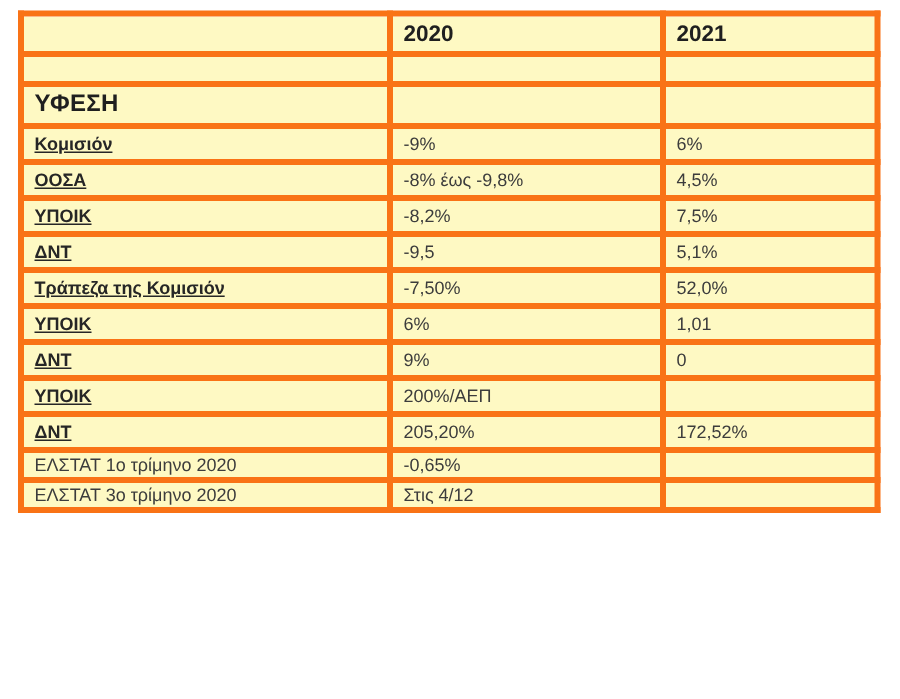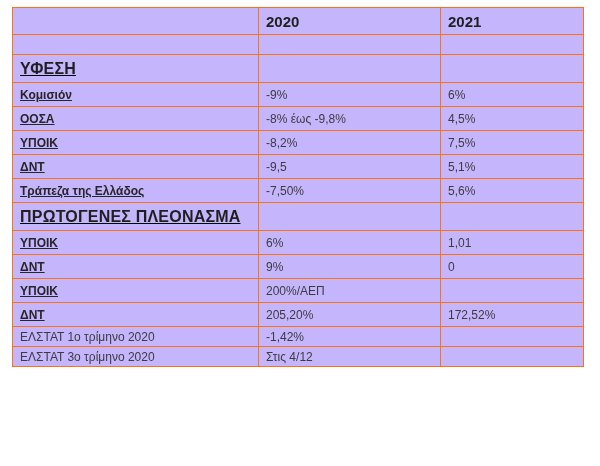--- a/index.html
+++ b/index.html
@@ -22,39 +22,39 @@
     width: 571px;
     border-collapse: collapse;
     table-layout: fixed;
     background: #ffffff;
   }
   table.doc-table col.c1 { width: 246px; }
   table.doc-table col.c2 { width: 182px; }
   table.doc-table col.c3 { width: 143px; }
   table.doc-table th,
   table.doc-table td {
-    border: 1px solid #f97316;
+    border: 4px solid #f97316;
     padding: 0 4px 0 7px;
     vertical-align: middle;
     overflow: hidden;
     white-space: nowrap;
-    background: #c4b5fd;
+    background: #fef9c3;
   }
   
   tr.row-header { height: 27px; }
   tr.row-header th {
     text-align: left;
     font-size: 15px;
     font-weight: bold;
     color: #1f1f1f;
   }
   
   tr.row-spacer { height: 20px; }
   
-  tr.row-section { height: 28px; text-decoration: underline; }
+  tr.row-section { height: 28px; }
   tr.row-section td.cell-label {
     font-size: 16px;
     font-weight: bold;
     color: #1f1f1f;
     letter-spacing: 0.2px;
   }
   
   tr.row-data { height: 24px; }
   tr.row-data td.cell-label {
     font-size: 12px;
@@ -118,28 +118,23 @@
           <td class="cell-label">ΥΠΟΙΚ</td>
           <td class="cell-value">-8,2%</td>
           <td class="cell-value">7,5%</td>
         </tr>
         <tr class="row-data">
           <td class="cell-label">ΔΝΤ</td>
           <td class="cell-value">-9,5</td>
           <td class="cell-value">5,1%</td>
         </tr>
         <tr class="row-data">
-          <td class="cell-label">Τράπεζα της Ελλάδος</td>
+          <td class="cell-label">Τράπεζα της Κομισιόν</td>
           <td class="cell-value">-7,50%</td>
-          <td class="cell-value">5,6%</td>
-        </tr>
-        <tr class="row-section">
-          <td class="cell-label">ΠΡΩΤΟΓΕΝΕΣ ΠΛΕΟΝΑΣΜΑ</td>
-          <td class="cell-value"></td>
-          <td class="cell-value"></td>
+          <td class="cell-value">52,0%</td>
         </tr>
         <tr class="row-data">
           <td class="cell-label">ΥΠΟΙΚ</td>
           <td class="cell-value">6%</td>
           <td class="cell-value">1,01</td>
         </tr>
         <tr class="row-data">
           <td class="cell-label">ΔΝΤ</td>
           <td class="cell-value">9%</td>
           <td class="cell-value">0</td>
@@ -149,21 +144,21 @@
           <td class="cell-value">200%/ΑΕΠ</td>
           <td class="cell-value"></td>
         </tr>
         <tr class="row-data">
           <td class="cell-label">ΔΝΤ</td>
           <td class="cell-value">205,20%</td>
           <td class="cell-value">172,52%</td>
         </tr>
         <tr class="row-data-regular">
           <td class="cell-label">ΕΛΣΤΑΤ 1ο τρίμηνο 2020</td>
-          <td class="cell-value">-1,42%</td>
+          <td class="cell-value">-0,65%</td>
           <td class="cell-value"></td>
         </tr>
         <tr class="row-data-regular">
           <td class="cell-label">ΕΛΣΤΑΤ 3ο τρίμηνο 2020</td>
           <td class="cell-value">Στις 4/12</td>
           <td class="cell-value"></td>
         </tr>
       </tbody>
   </table>
 </div>

